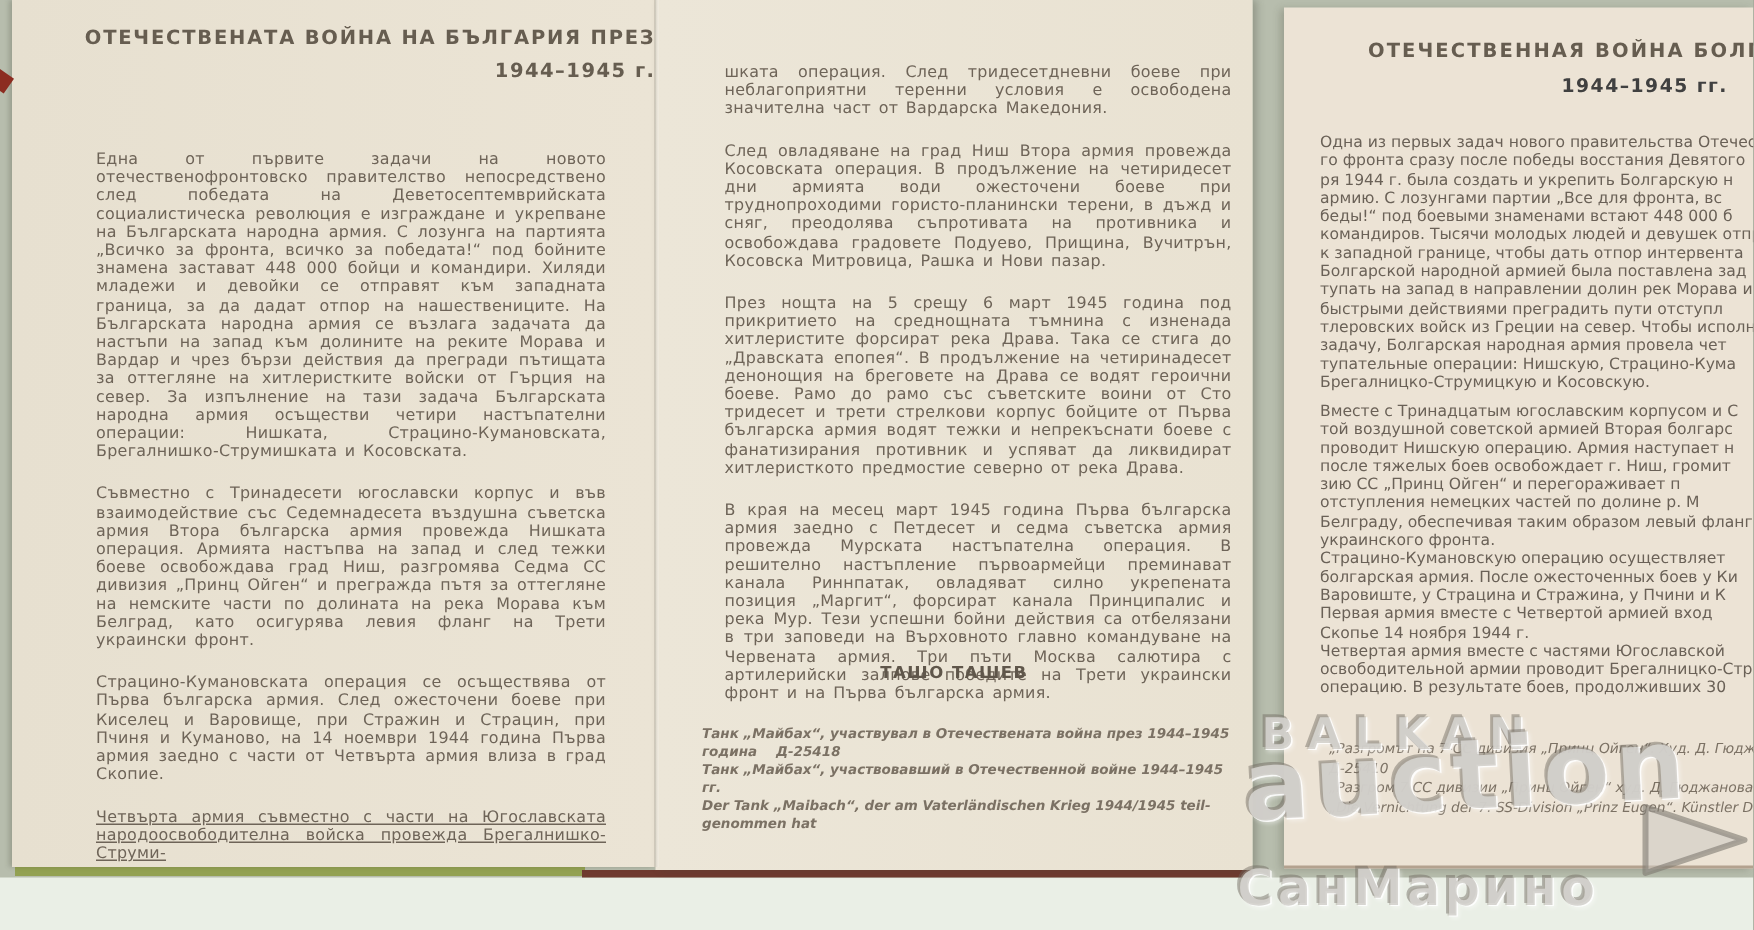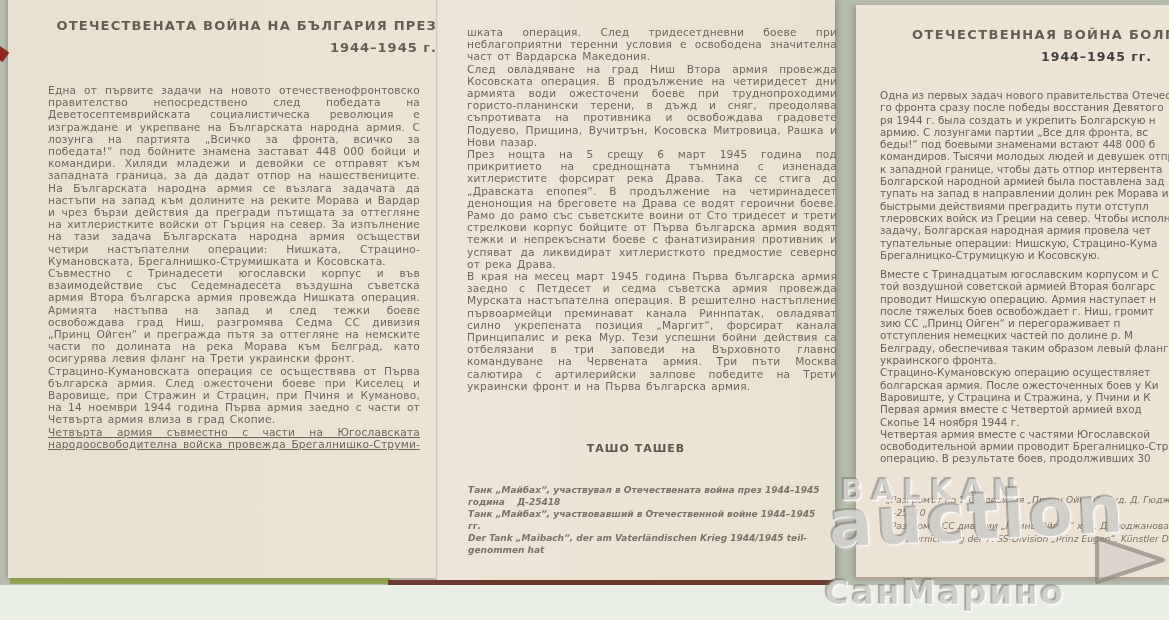--- a/index.html
+++ b/index.html
@@ -15,21 +15,21 @@
   .panel-left{left:8px;top:0;width:429px;height:578px;background:linear-gradient(90deg,#e7e0d0,#ebe4d5);box-shadow:-2px 0 3px rgba(70,70,55,.25);}
   .panel-middle{left:437px;top:0;width:398px;height:580px;background:linear-gradient(90deg,#ece6d8,#e9e2d2);box-shadow:3px 0 5px rgba(70,70,55,.3);}
   .panel-right{left:856px;top:5px;width:313px;height:572px;background:#ece3d5;border-bottom:2px solid #b3a28f;box-shadow:-3px 1px 5px rgba(70,70,55,.25);}
   .crease{position:absolute;left:436px;top:0;width:3px;height:578px;z-index:4;
     background:linear-gradient(90deg,rgba(110,100,85,.22),rgba(255,255,255,.25));}
   .doc-title{position:absolute;left:0;width:100%;text-align:right;color:#665d50;
     font-weight:bold;font-size:13px;letter-spacing:1.2px;white-space:nowrap;}
   .doc-title.t2{letter-spacing:1px;}
   .body-text{position:absolute;color:#6e6458;font-size:10.6px;line-height:12.2px;
     text-align:justify;word-spacing:1.5px;letter-spacing:.2px;}
-  .body-text p{margin:0;}
+  .body-text p{margin:16px;}
   .body-text p.cont-last{text-align-last:justify;text-decoration:underline;}
   .ru-body{position:absolute;color:#6a6157;font-size:10.4px;line-height:12.3px;white-space:pre;}
   .cap{position:absolute;color:#7b7164;font-style:italic;font-size:9px;line-height:12px;white-space:pre;}
   .signature{position:absolute;color:#5f564a;font-size:11px;font-weight:bold;letter-spacing:1px;text-align:center;}
   .ru-title1{position:absolute;left:56px;top:22px;color:#665d50;font-weight:bold;font-size:13px;letter-spacing:1.4px;white-space:nowrap;}
   .ru-title2{position:absolute;left:185px;top:44px;color:#404040;font-weight:bold;font-size:12.5px;letter-spacing:1px;white-space:nowrap;}
   .wm{position:absolute;z-index:40;font-weight:bold;color:rgba(158,152,142,.40);
     text-shadow:1px 1px 0 rgba(255,255,255,.85),-1px -1px 0 rgba(108,102,94,.45),2px 2px 3px rgba(255,255,255,.45);
     white-space:nowrap;pointer-events:none;}
   .wm-balkan{left:840px;top:472px;font-size:30px;letter-spacing:8px;}

